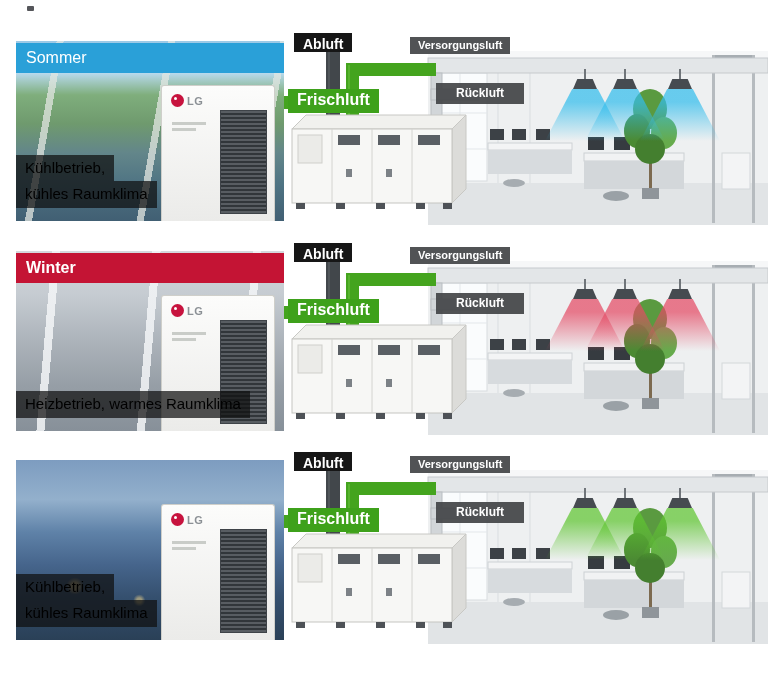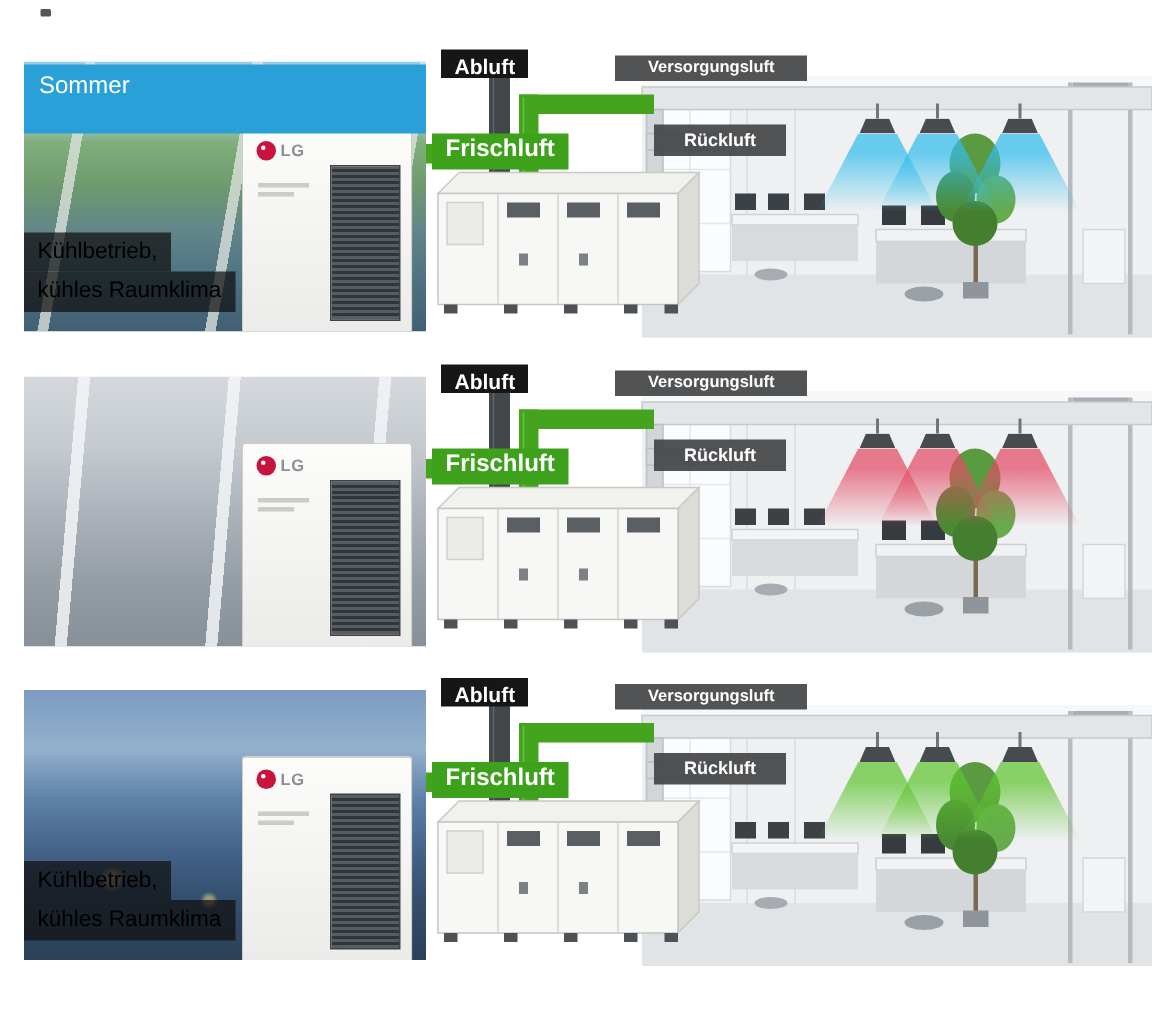--- a/index.html
+++ b/index.html
@@ -21,21 +21,21 @@
     linear-gradient(180deg,#9cc9e6 0%,#b7d9ec 18%,#7fae7c 30%,#6f9a6e 46%,#63868a 62%,#4e7383 80%,#415f73 100%); }
   .theme-winter { background:
     repeating-linear-gradient(95deg, rgba(255,255,255,0) 0px, rgba(255,255,255,0) 36px, rgba(243,245,247,0.85) 36px, rgba(243,245,247,0.85) 44px, rgba(255,255,255,0) 44px, rgba(255,255,255,0) 100px),
     linear-gradient(180deg,#d5d9dd 0%,#c5cbd1 25%,#acb3ba 50%,#969ea6 75%,#879099 100%); }
   .theme-spring { background:
     radial-gradient(circle at 22% 70%, rgba(255,214,130,0.55) 0%, rgba(255,214,130,0.55) 1.5%, rgba(255,214,130,0) 3.5%),
     radial-gradient(circle at 46% 78%, rgba(255,222,140,0.5) 0%, rgba(255,222,140,0.5) 1.2%, rgba(255,222,140,0) 3%),
     radial-gradient(circle at 60% 64%, rgba(255,205,115,0.5) 0%, rgba(255,205,115,0.5) 1%, rgba(255,205,115,0) 2.5%),
     linear-gradient(180deg,#7d9cc0 0%,#93b0cc 22%,#5f82a8 40%,#46658c 58%,#35506f 76%,#2a4057 100%); }
 
-  .banner { position:absolute; left:0; top:2px; right:0; height:46px; line-height:30px; padding-left:10px;
+  .banner { position:absolute; left:0; top:2px; right:0; height:30px; line-height:30px; padding-left:10px;
             color:#fff; font-size:16px; background:var(--banner-color,#888); }
   .banner .bold { font-weight:bold; }
   .banner span:empty { display:none; }
 
   .caption { position:absolute; left:0; bottom:13px; }
   .caption-line { display:table; background:rgba(15,15,15,0.72); color:#000000; font-size:15px; line-height:1.25; padding:4px 9px; }
   .caption-line:empty { display:none; }
 
   
   .lg-unit { position:absolute; right:9px; bottom:0; width:114px; height:136px;
@@ -59,21 +59,21 @@
   .vent-lamp { position:absolute; top:10px; left:28px; width:24px; height:10px; background:#464b50;
                clip-path:polygon(18% 0,82% 0,100% 100%,0 100%); }
   .vent-cone { position:absolute; top:20px; left:0; width:80px; height:52px; opacity:0.72;
                background:linear-gradient(180deg,var(--cone-color,#3bc) 0%,var(--cone-color,#3bc) 25%,rgba(255,255,255,0) 100%);
                clip-path:polygon(34% 0,66% 0,100% 100%,0 100%); }
   .v1 { left:261px; } .v2 { left:301px; } .v3 { left:356px; }
 
   .lbl { position:absolute; color:#fff; font-weight:bold; white-space:nowrap; }
   .lbl-abluft { left:10px; top:0; background:#161616; font-size:14px; padding:3px 9px 0; }
   .lbl-frischluft { left:4px; top:56px; background:#3ea11b; font-size:16px; padding:2px 9px 4px;text-align:right; }
-  .lbl-versorgungsluft { left:126px; top:4px; background:rgba(68,70,72,0.93); font-size:11px; padding:2px 22px 3px; }
+  .lbl-versorgungsluft { left:126px; top:4px; background:rgba(68,70,72,0.93); font-size:11px; padding:2px 8px 3px; }
   .lbl-rueckluft { left:152px; top:50px; background:rgba(68,70,72,0.93); font-size:12px; padding:3px 20px 4px; }
 </style>
 </head>
 <body>
 
 <div class="stray-mark"></div>
 
 <div class="row" id="row-sommer" style="--banner-color: #2aa0d8; --cone-color: #33bdec;">
   <div class="photo">
     <div class="photo-bg theme-summer" aria-label="Aerial summer city view with highway interchange, river and green trees"></div>
@@ -190,20 +190,25 @@
     <div class="lg-unit">
       <div class="lg-logo">
         <span class="lg-logo-mark"></span>
           <span class="lg-logo-text">LG</span>
       </div>
       <div class="unit-bar b1"></div>
       <div class="unit-bar b2"></div>
       <div class="unit-seam"></div>
       <div class="grille"></div>
     </div>
+    <div class="banner"><span class="bold">Winter</span></div>
+    <div class="caption">
+      <div class="caption-line">Heizbetrieb, warmes Raumklima</div>
+
+    </div>
   </div>
   <div class="diagram">
     <svg class="scene-svg" viewBox="0 0 484 205" preserveAspectRatio="none">
       <g>
         <rect x="144" y="18" width="340" height="174" fill="#eef0f1"></rect>
         <rect x="144" y="150" width="340" height="42" fill="#e1e4e6"></rect>
         <rect x="144" y="18" width="340" height="16" fill="#f6f7f8"></rect>
         <line x1="144" y1="34" x2="484" y2="34" stroke="#d6dadd"></line>
         <rect x="149" y="40" width="54" height="108" fill="#fafcfd" stroke="#d8dcdf"></rect>
         <line x1="176" y1="40" x2="176" y2="148" stroke="#e3e7ea"></line>

